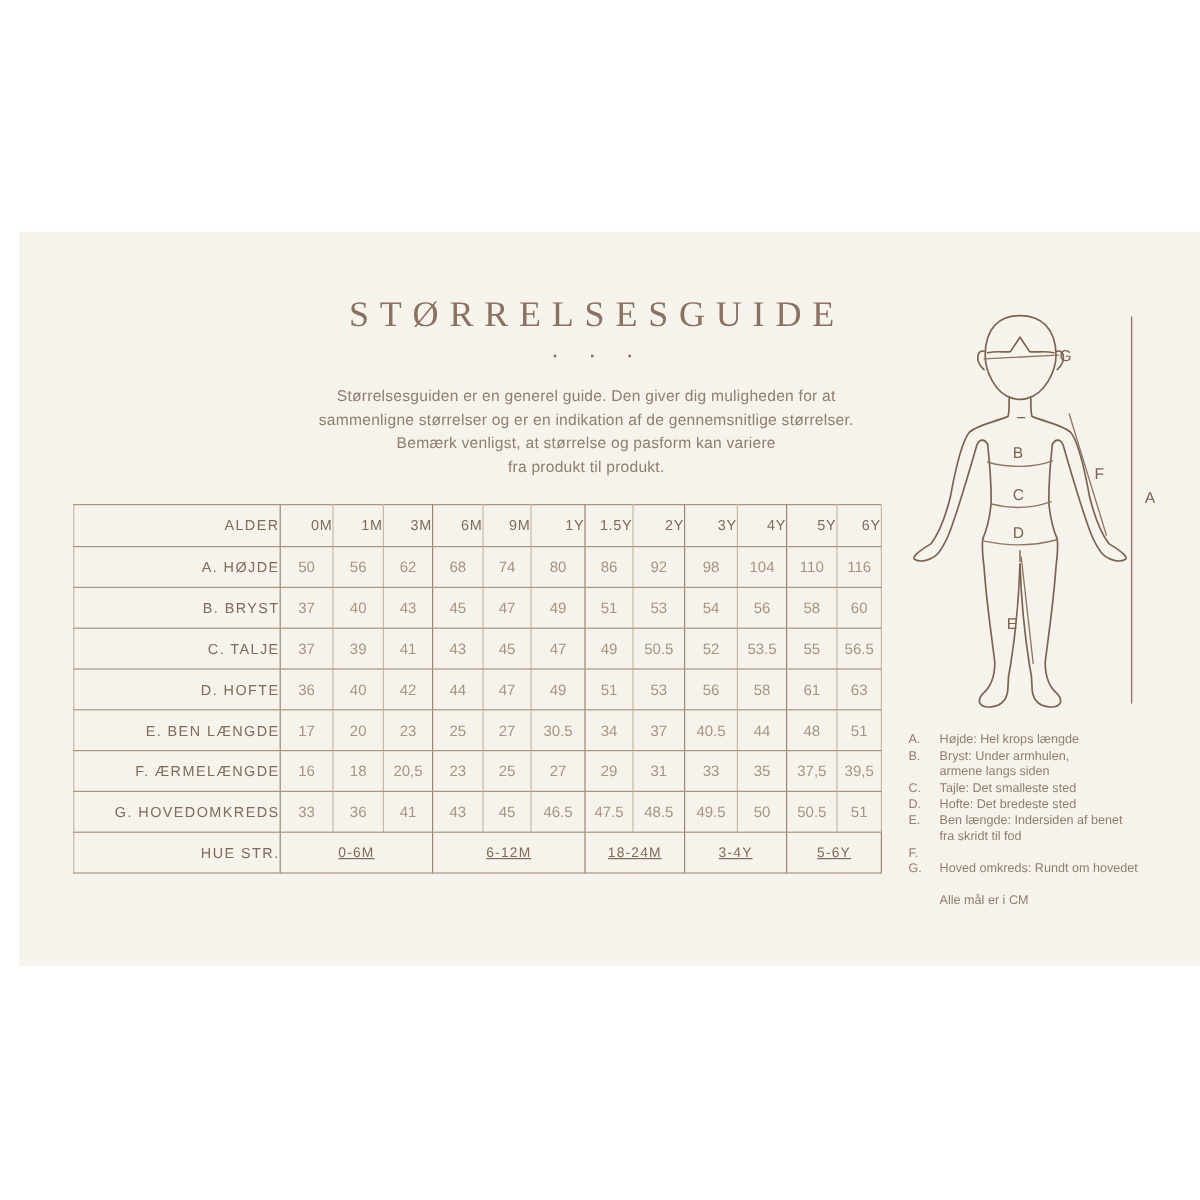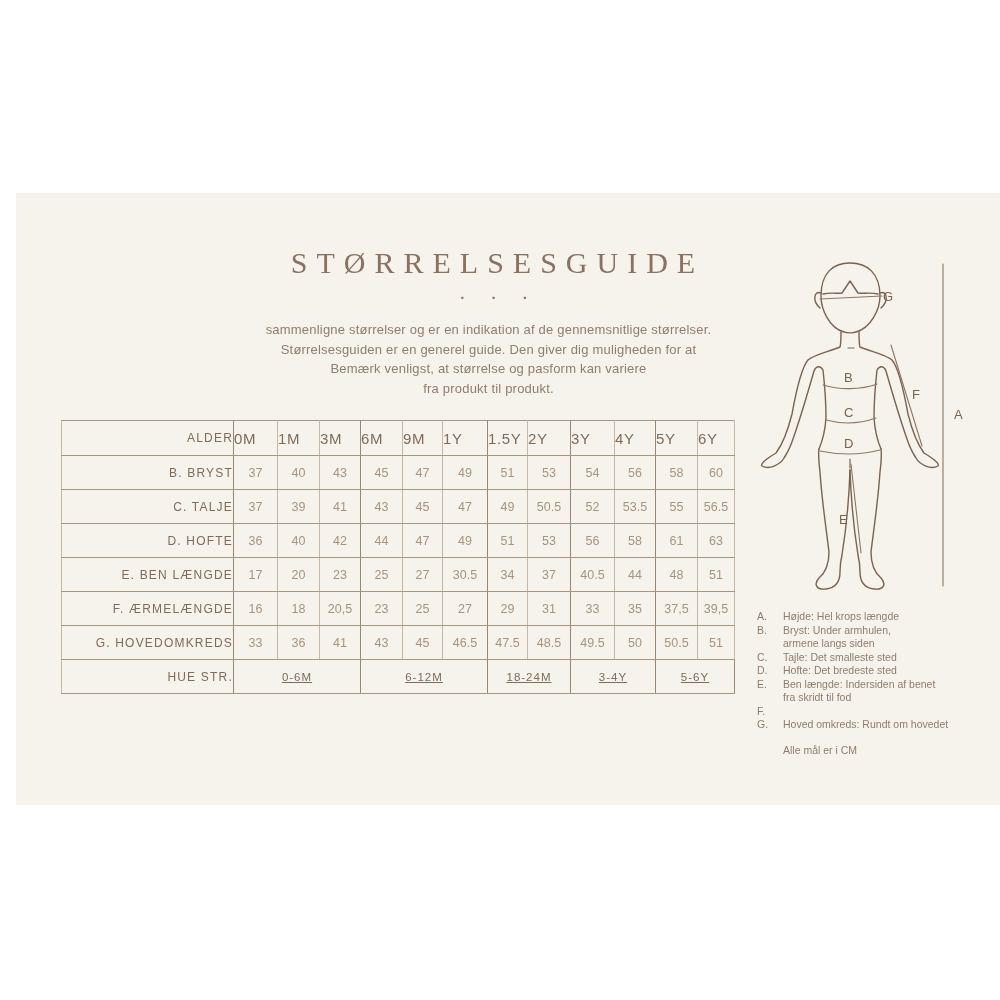--- a/index.html
+++ b/index.html
@@ -16,21 +16,21 @@
          font-size:13px;line-height:19.5px;color:#8f7d6d;letter-spacing:.2px;}
 
   .tbl-wrap{position:absolute;left:45px;top:420px;}
   table.tbl{border-collapse:collapse;table-layout:fixed;border:1.5px solid #8a7663;background:transparent;}
   table.tbl td,table.tbl th{box-sizing:border-box;height:34px;padding:0;
         border-left:1px solid #c7b9a6;border-right:1px solid #c7b9a6;
         border-top:1px solid #a79680;border-bottom:1px solid #a79680;}
   table.tbl th{height:35px;}
   .lbl{text-align:right;padding-left:13px !important;font-size:12px;letter-spacing:1.2px;
        color:#7e6b59;font-weight:500;border-right:1.5px solid #9a8772 !important;}
-  .hd{text-align:left;font-size:15px;letter-spacing:.6px;color:#7e6b59;font-weight:500;}
+  .hd{text-align:right;font-size:12px;letter-spacing:.6px;color:#7e6b59;font-weight:500;}
   .num{text-align:center;font-size:12.5px;color:#a6947f;}
   .ge{border-right:1.4px solid #9a8772 !important;}
   .hue{text-align:center;font-size:11.5px;letter-spacing:1px;color:#7e6b59;text-decoration:underline;}
 
   .figure{position:absolute;left:733px;top:252px;}
   .figure text{font-family:"Liberation Sans",sans-serif;font-size:13px;fill:#7a6350;}
 
   .legend{position:absolute;left:741px;top:610px;width:250px;
           font-size:10.5px;line-height:13.5px;color:#8f7d6d;}
   .legend-item{display:flex;}
@@ -40,22 +40,22 @@
 </head>
 <body>
 
 <div class="page">
   <div class="band"></div>
 
   <h1 class="title">STØRRELSESGUIDE</h1>
   <div class="dots">· · ·</div>
 
   <div class="intro">
+    <div>Størrelsesguiden er en generel guide. Den giver dig muligheden for at</div>
     <div>sammenligne størrelser og er en indikation af de gennemsnitlige størrelser.</div>
-    <div>Størrelsesguiden er en generel guide. Den giver dig muligheden for at</div>
     <div>Bemærk venligst, at størrelse og pasform kan variere</div>
     <div>fra produkt til produkt.</div>
   </div>
 
   <div class="tbl-wrap">
     <table class="tbl" id="size-table">
       <colgroup id="size-table-cols">
           <col style="width: 172px;">
           <col style="width: 44px;">
           <col style="width: 42px;">
@@ -82,20 +82,35 @@
             <th class="hd">1.5Y</th>
             <th class="hd ge">2Y</th>
             <th class="hd">3Y</th>
             <th class="hd ge">4Y</th>
             <th class="hd">5Y</th>
             <th class="hd">6Y</th>
           </tr>
         </thead>
       <tbody id="size-table-body">
           <tr>
+            <td class="lbl">A. HØJDE</td>
+            <td class="num">50</td>
+            <td class="num">56</td>
+            <td class="num ge">62</td>
+            <td class="num">68</td>
+            <td class="num">74</td>
+            <td class="num ge">80</td>
+            <td class="num">86</td>
+            <td class="num ge">92</td>
+            <td class="num">98</td>
+            <td class="num ge">104</td>
+            <td class="num">110</td>
+            <td class="num">116</td>
+          </tr>
+          <tr>
             <td class="lbl">B. BRYST</td>
             <td class="num">37</td>
             <td class="num">40</td>
             <td class="num ge">43</td>
             <td class="num">45</td>
             <td class="num">47</td>
             <td class="num ge">49</td>
             <td class="num">51</td>
             <td class="num ge">53</td>
             <td class="num">54</td>

